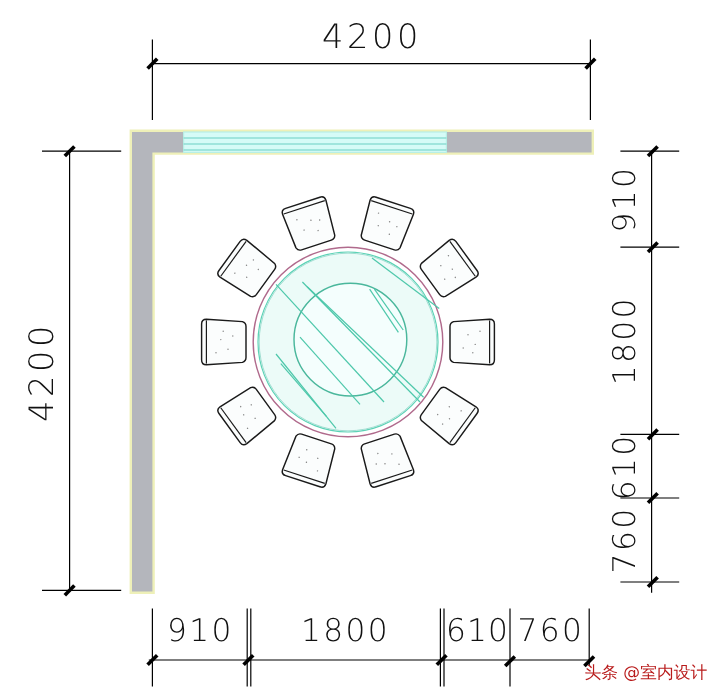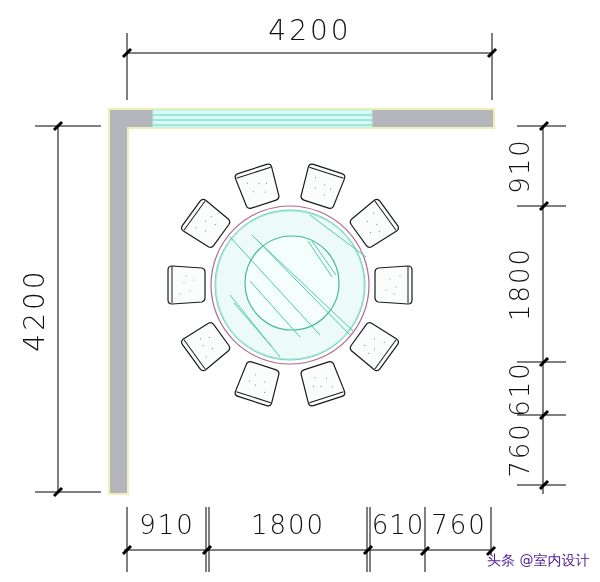--- a/index.html
+++ b/index.html
@@ -1,19 +1,19 @@
 <!DOCTYPE html>
 <html><head>
   <meta charset="utf-8">
   <style>
     html, body { margin: 0; padding: 0; background: #ffffff; }
     body { width: 600px; height: 582px; position: relative; overflow: hidden; }
     #plan { position: absolute; left: 0; top: 0; width: 600px; height: 582px; }
     .dimtext { font-family: "DejaVu Sans", sans-serif; font-weight: 200; fill: #111; }
-    .watermark { position: absolute; left: 487px; top: 552px; font-family: "DejaVu Sans", sans-serif; font-size: 14px; color: #4c1d95; white-space: nowrap; text-align: center; }
+    .watermark { position: absolute; left: 487px; top: 552px; font-family: "DejaVu Sans", sans-serif; font-size: 14px; color: #b91c1c; white-space: nowrap; text-align: center; }
   </style>
 </head>
 <body>
 
 <svg id="plan" viewBox="0 0 600 582" xmlns="http://www.w3.org/2000/svg">
   <defs>
     <g id="tick">
       <line x1="-4" y1="4" x2="4" y2="-4" stroke="#000" stroke-width="3"></line>
     </g>
     <g id="chair">

